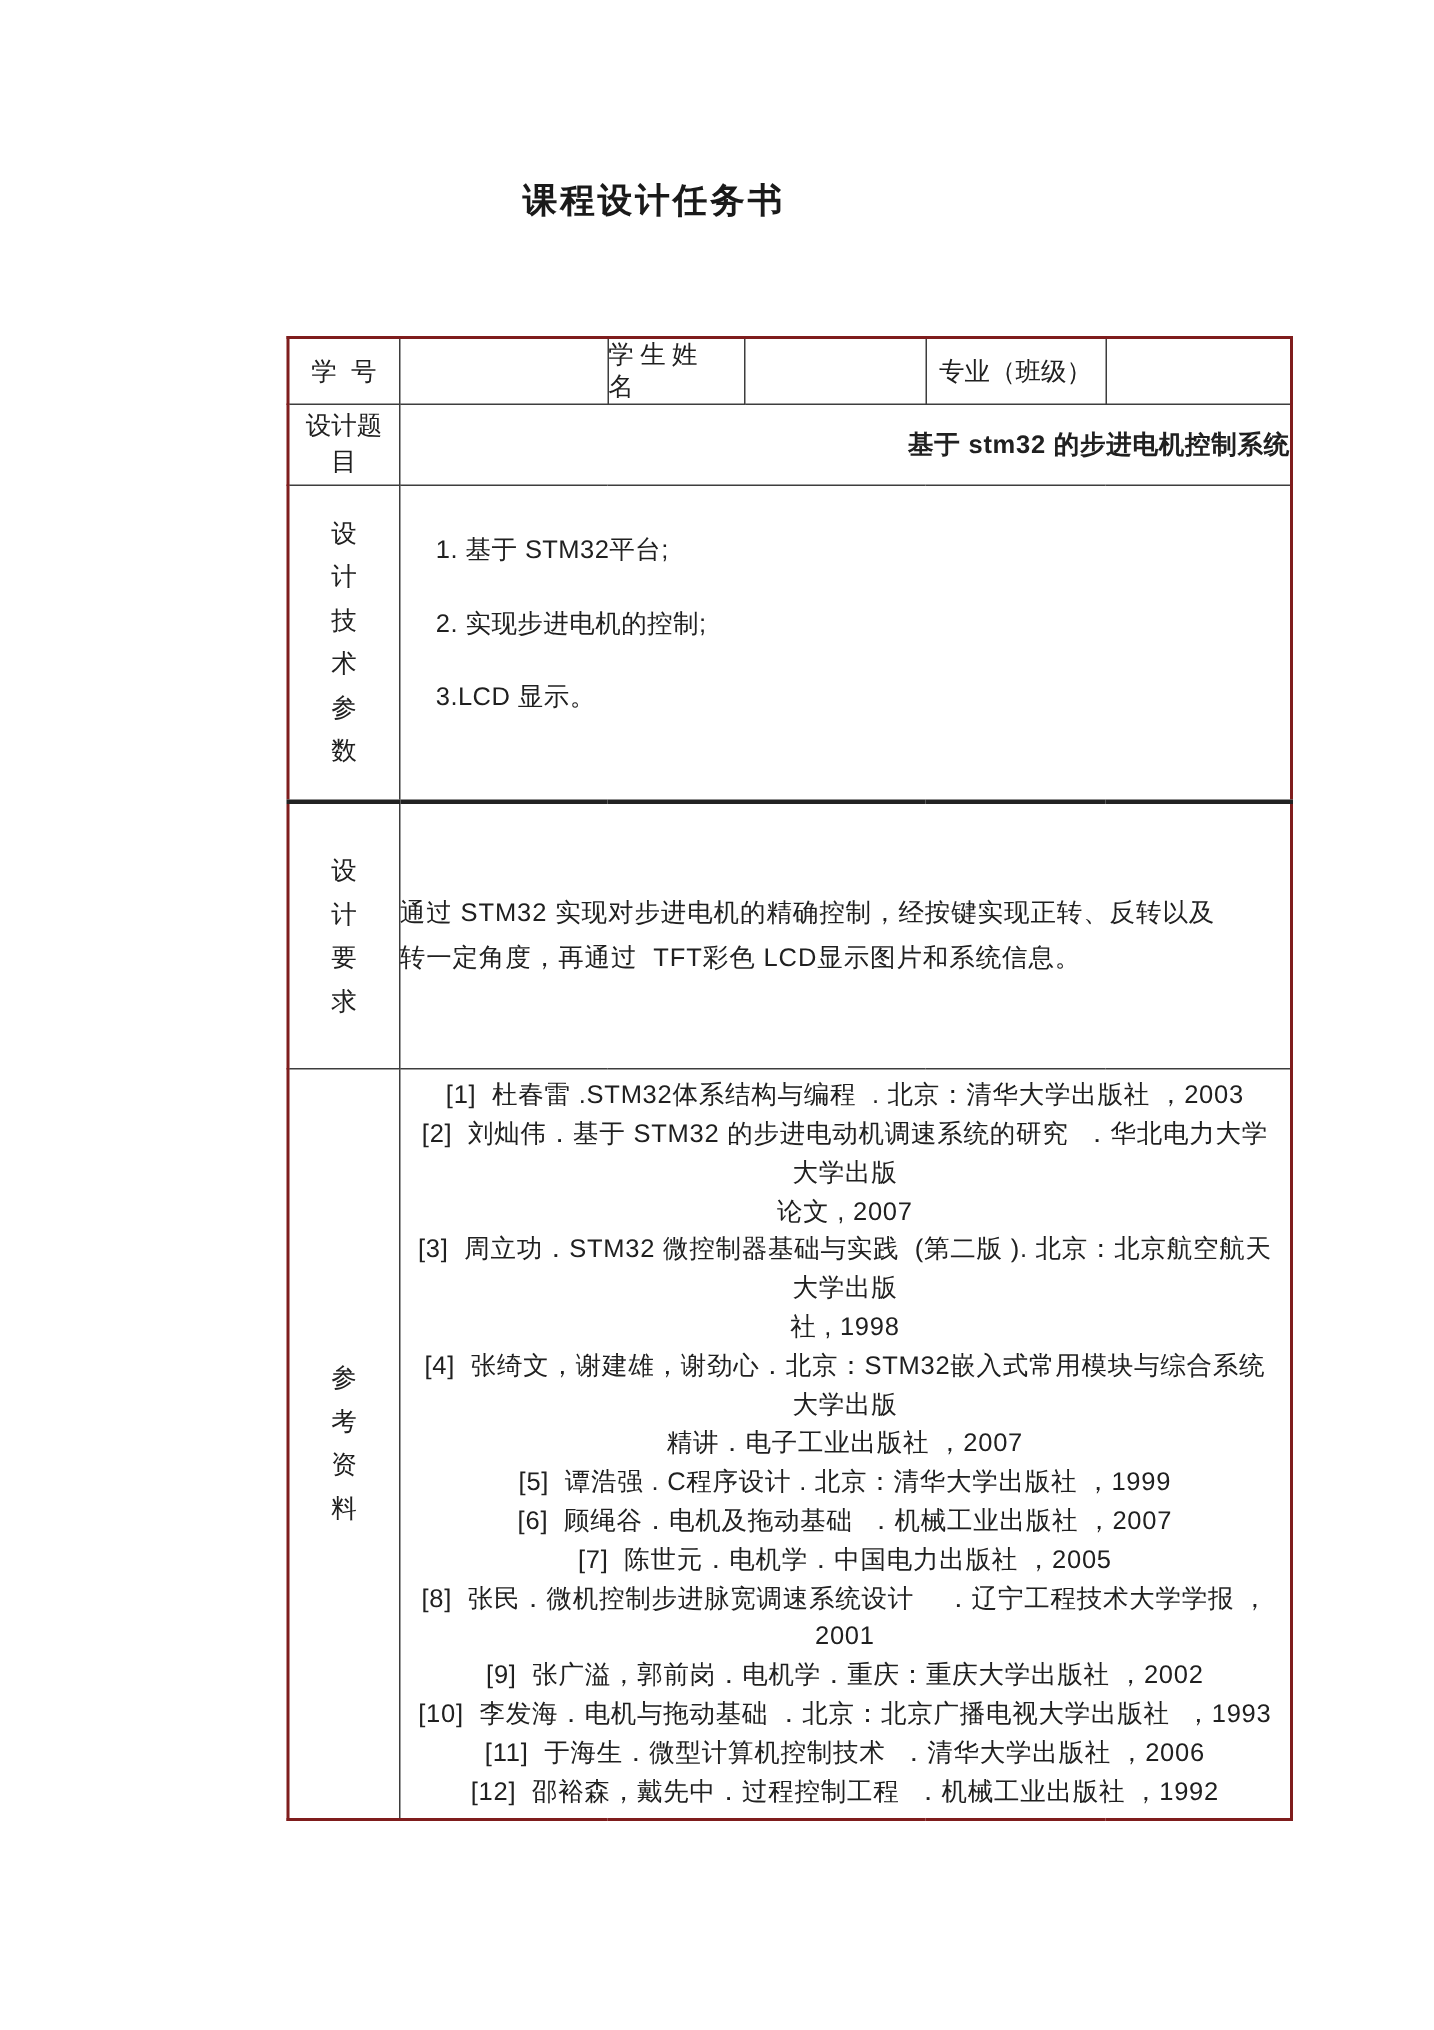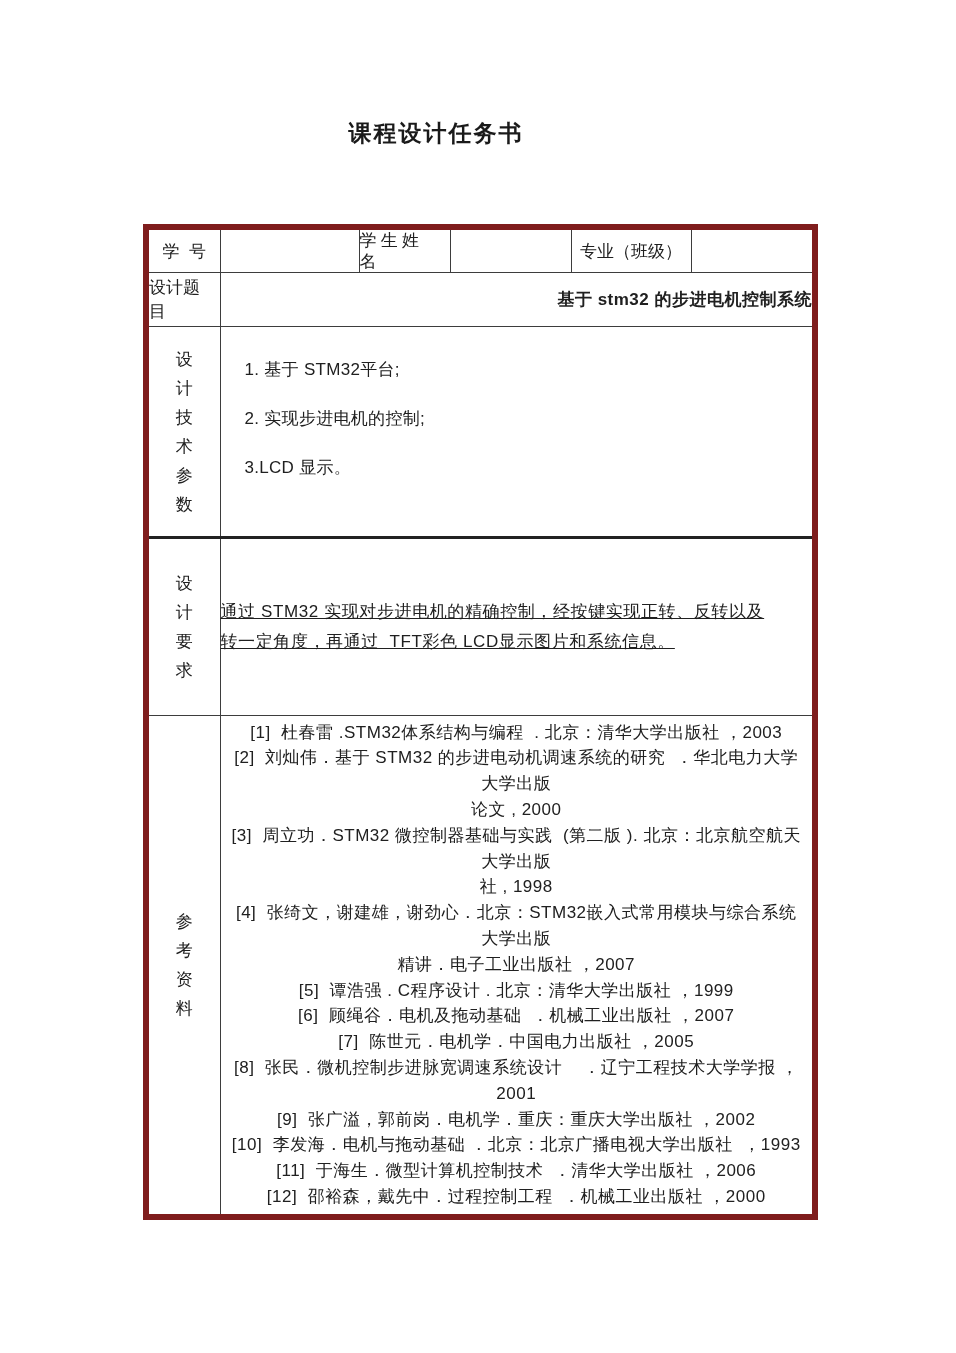--- a/index.html
+++ b/index.html
@@ -33,38 +33,38 @@
     table-layout: fixed;
     font-size: 17px;
     color: #202020;
   }
   .task-table td {
     border: 1px solid #3d3d3d;
     padding: 0;
     vertical-align: middle;
     overflow: visible;
   }
-  .task-table { border: 6px solid #7f1d1d; }
+  .task-table { border: 2px solid #7f1d1d; margin-left: 48px; }
   
   tr.row-requirements td { border-top: 3px solid #222222; }
 
   .pre { white-space: pre-wrap; }
   .line { white-space: pre; }
 
   .cell-center { text-align: center; }
 
   .student-name-label {
     vertical-align: top;
     text-align: left;
     padding: 2px 0 0 4px;
     line-height: 21px;
     font-family: Liberation Serif, serif;
   }
   .topic-label {
-    text-align: left;
+    text-align: center;
     line-height: 24px;
   }
   .v-label {
     text-align: center;
     white-space: pre-wrap;
     line-height: 29px;
   }
 
   .topic-value {
     text-align: right;
@@ -77,21 +77,20 @@
   }
   .params-content .line {
     height: 49px;
     line-height: 23px;
     letter-spacing: 0.3px;
     padding-left: 24px;
   }
   .req-content {
     vertical-align: top;
     padding: 44px 4px 0 8px;
-    text-decoration: underline;
   }
   .req-content .line {
     line-height: 30px;
     letter-spacing: 0.6px;
   }
   .ref-content {
     vertical-align: top;
     padding: 4px 4px 0 8px;
   }
   .ref-content .line {
@@ -161,34 +160,34 @@
 
     <tr style="height:501px">
       <td class="v-label">参
 考
 资
 料</td>
       <td colspan="5" class="ref-content">
             <div class="line">[1]  杜春雷 .STM32体系结构与编程  . 北京：清华大学出版社 ，2003</div>
             <div class="line">[2]  刘灿伟．基于 STM32 的步进电动机调速系统的研究  ．华北电力大学</div>
             <div class="line">大学出版</div>
-            <div class="line">论文 , 2000</div>
+            <div class="line">论文 , 2007</div>
             <div class="line">[3]  周立功．STM32 微控制器基础与实践  (第二版 ). 北京：北京航空航天</div>
             <div class="line">大学出版</div>
             <div class="line">社 , 1998</div>
             <div class="line">[4]  张绮文，谢建雄，谢劲心．北京：STM32嵌入式常用模块与综合系统</div>
             <div class="line">大学出版</div>
             <div class="line">精讲．电子工业出版社 ，2007</div>
             <div class="line">[5]  谭浩强 . C程序设计 . 北京：清华大学出版社 ，1999</div>
             <div class="line">[6]  顾绳谷．电机及拖动基础  ．机械工业出版社 ，2007</div>
             <div class="line">[7]  陈世元．电机学．中国电力出版社 ，2005</div>
             <div class="line">[8]  张民．微机控制步进脉宽调速系统设计    ．辽宁工程技术大学学报 ，</div>
             <div class="line">2001</div>
             <div class="line">[9]  张广溢，郭前岗．电机学．重庆：重庆大学出版社 ，2002</div>
             <div class="line">[10]  李发海．电机与拖动基础 ．北京：北京广播电视大学出版社  ，1993</div>
             <div class="line">[11]  于海生．微型计算机控制技术  ．清华大学出版社 ，2006</div>
-            <div class="line">[12]  邵裕森，戴先中．过程控制工程  ．机械工业出版社 ，2000</div>
+            <div class="line">[12]  邵裕森，戴先中．过程控制工程  ．机械工业出版社 ，1992</div>
           </td>
     </tr>
   </tbody>
     </table>
 
 </div>
 
 </body></html>

